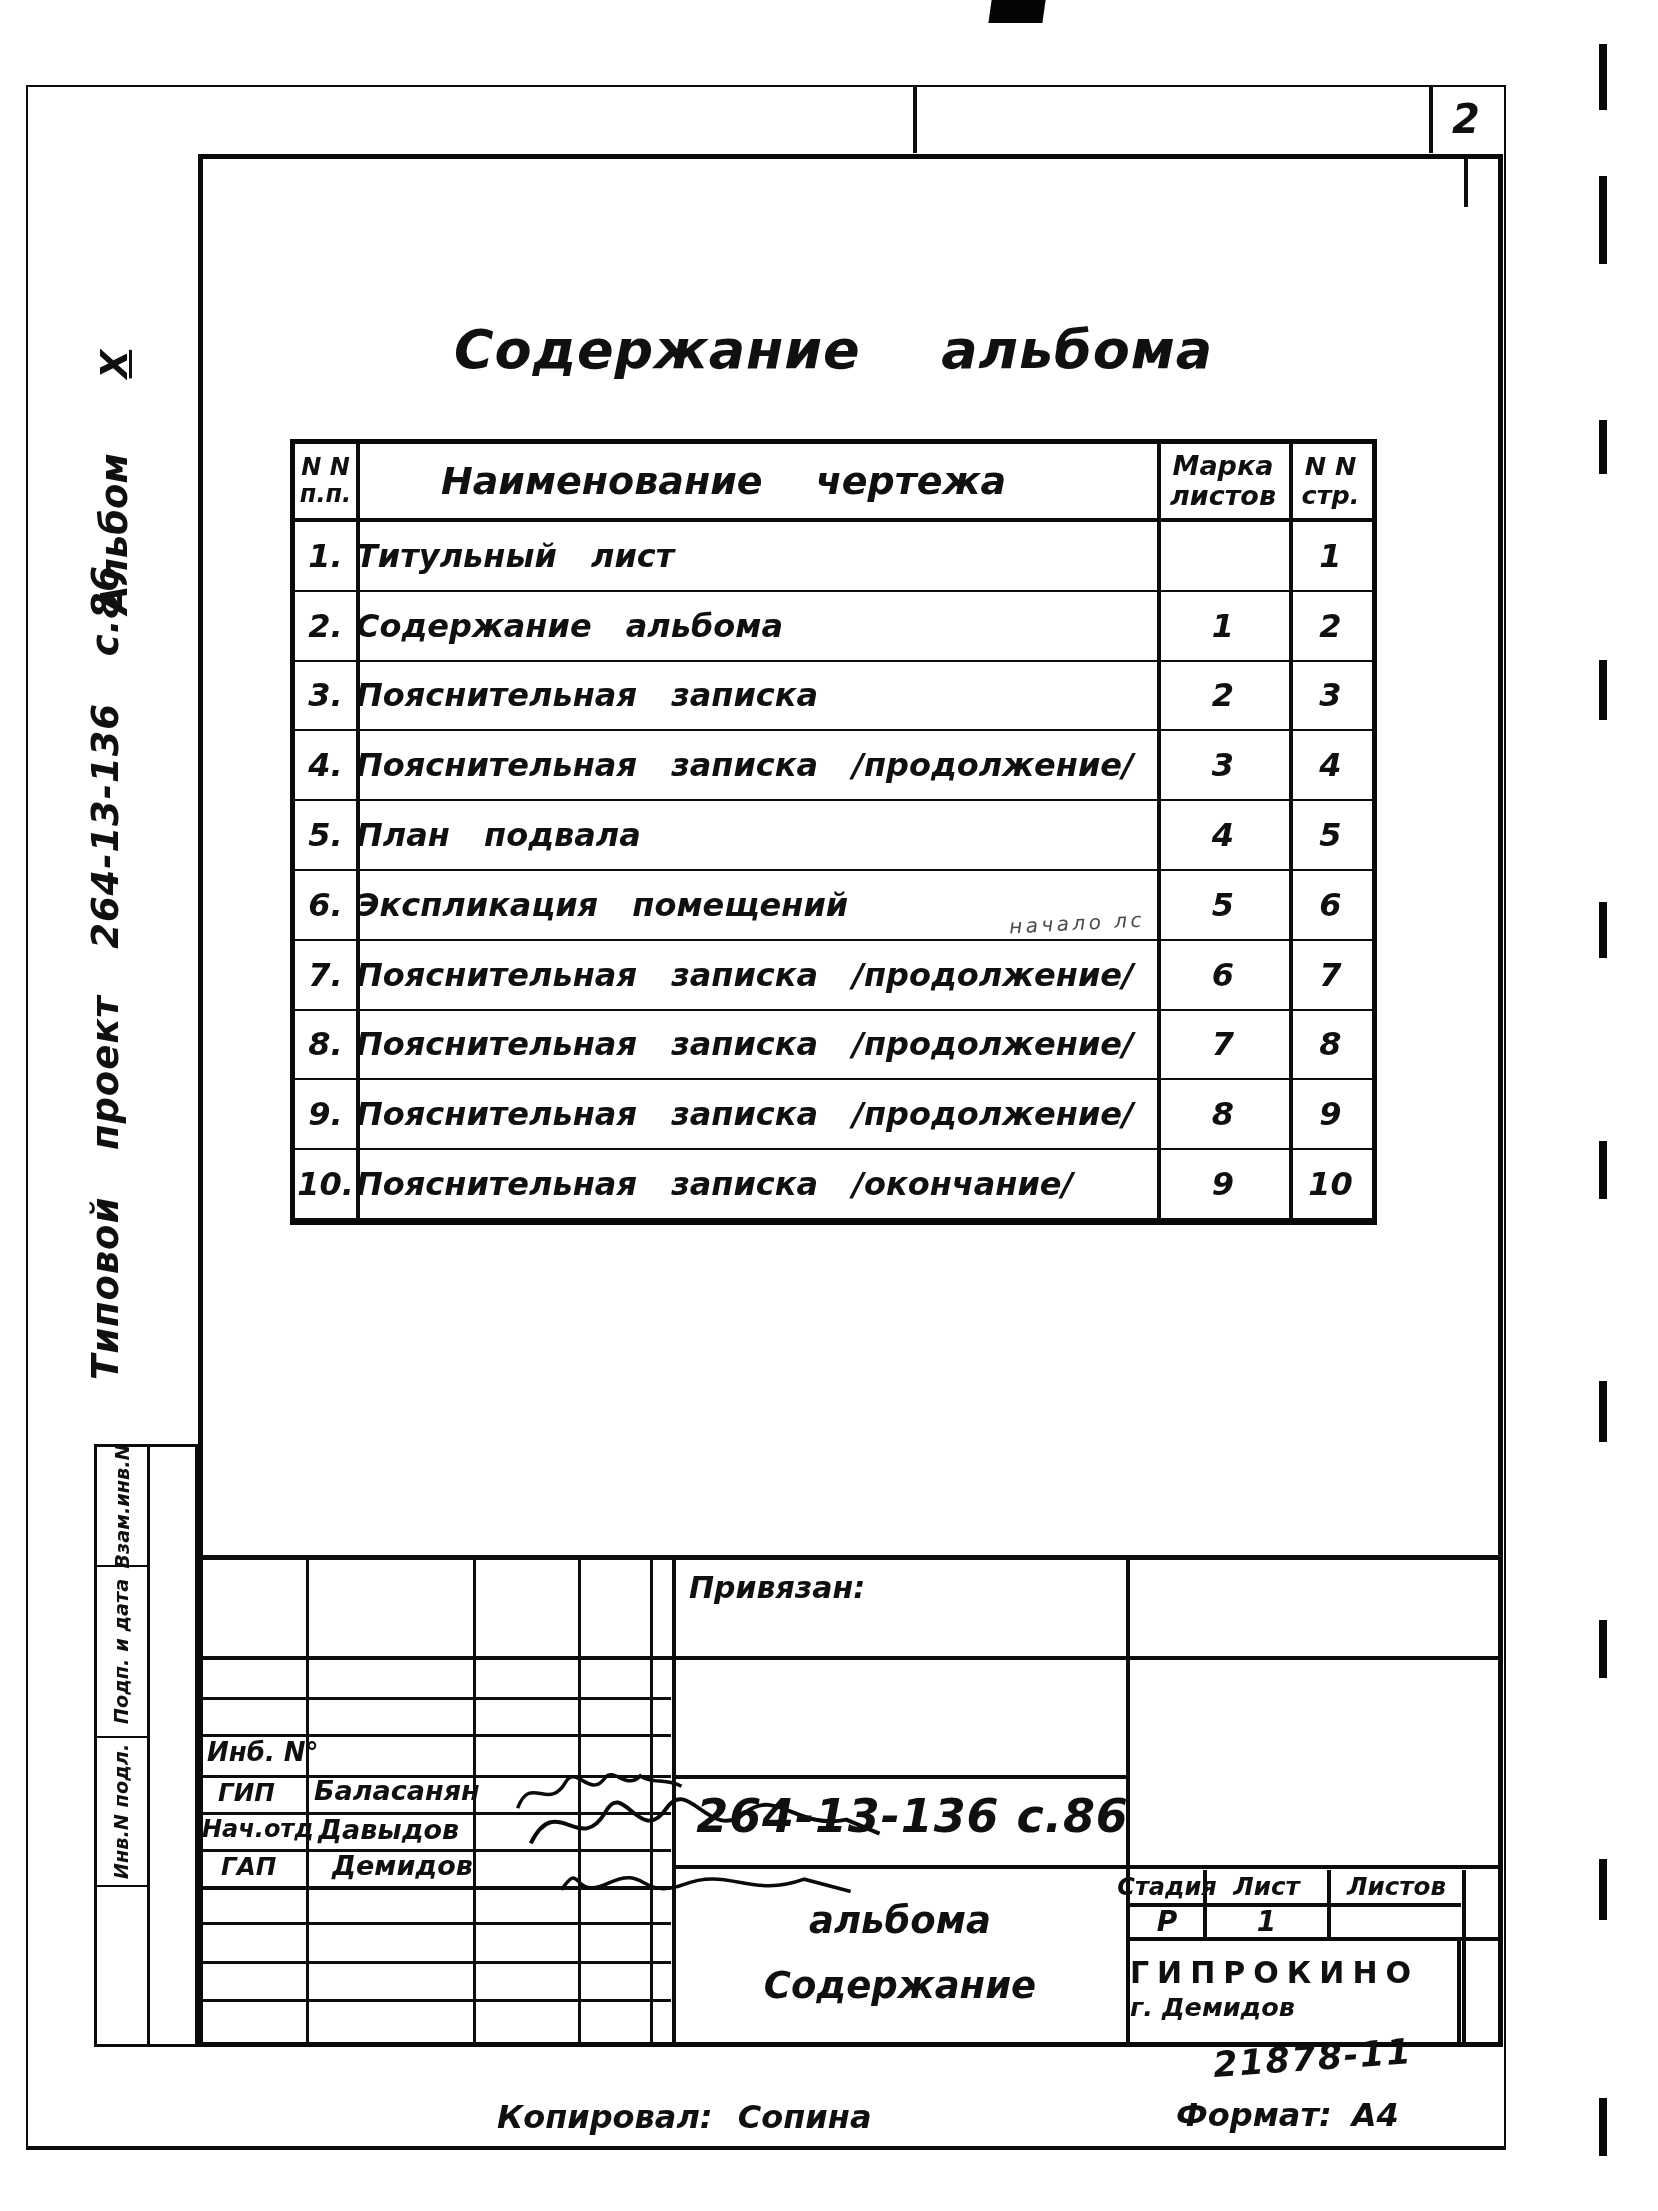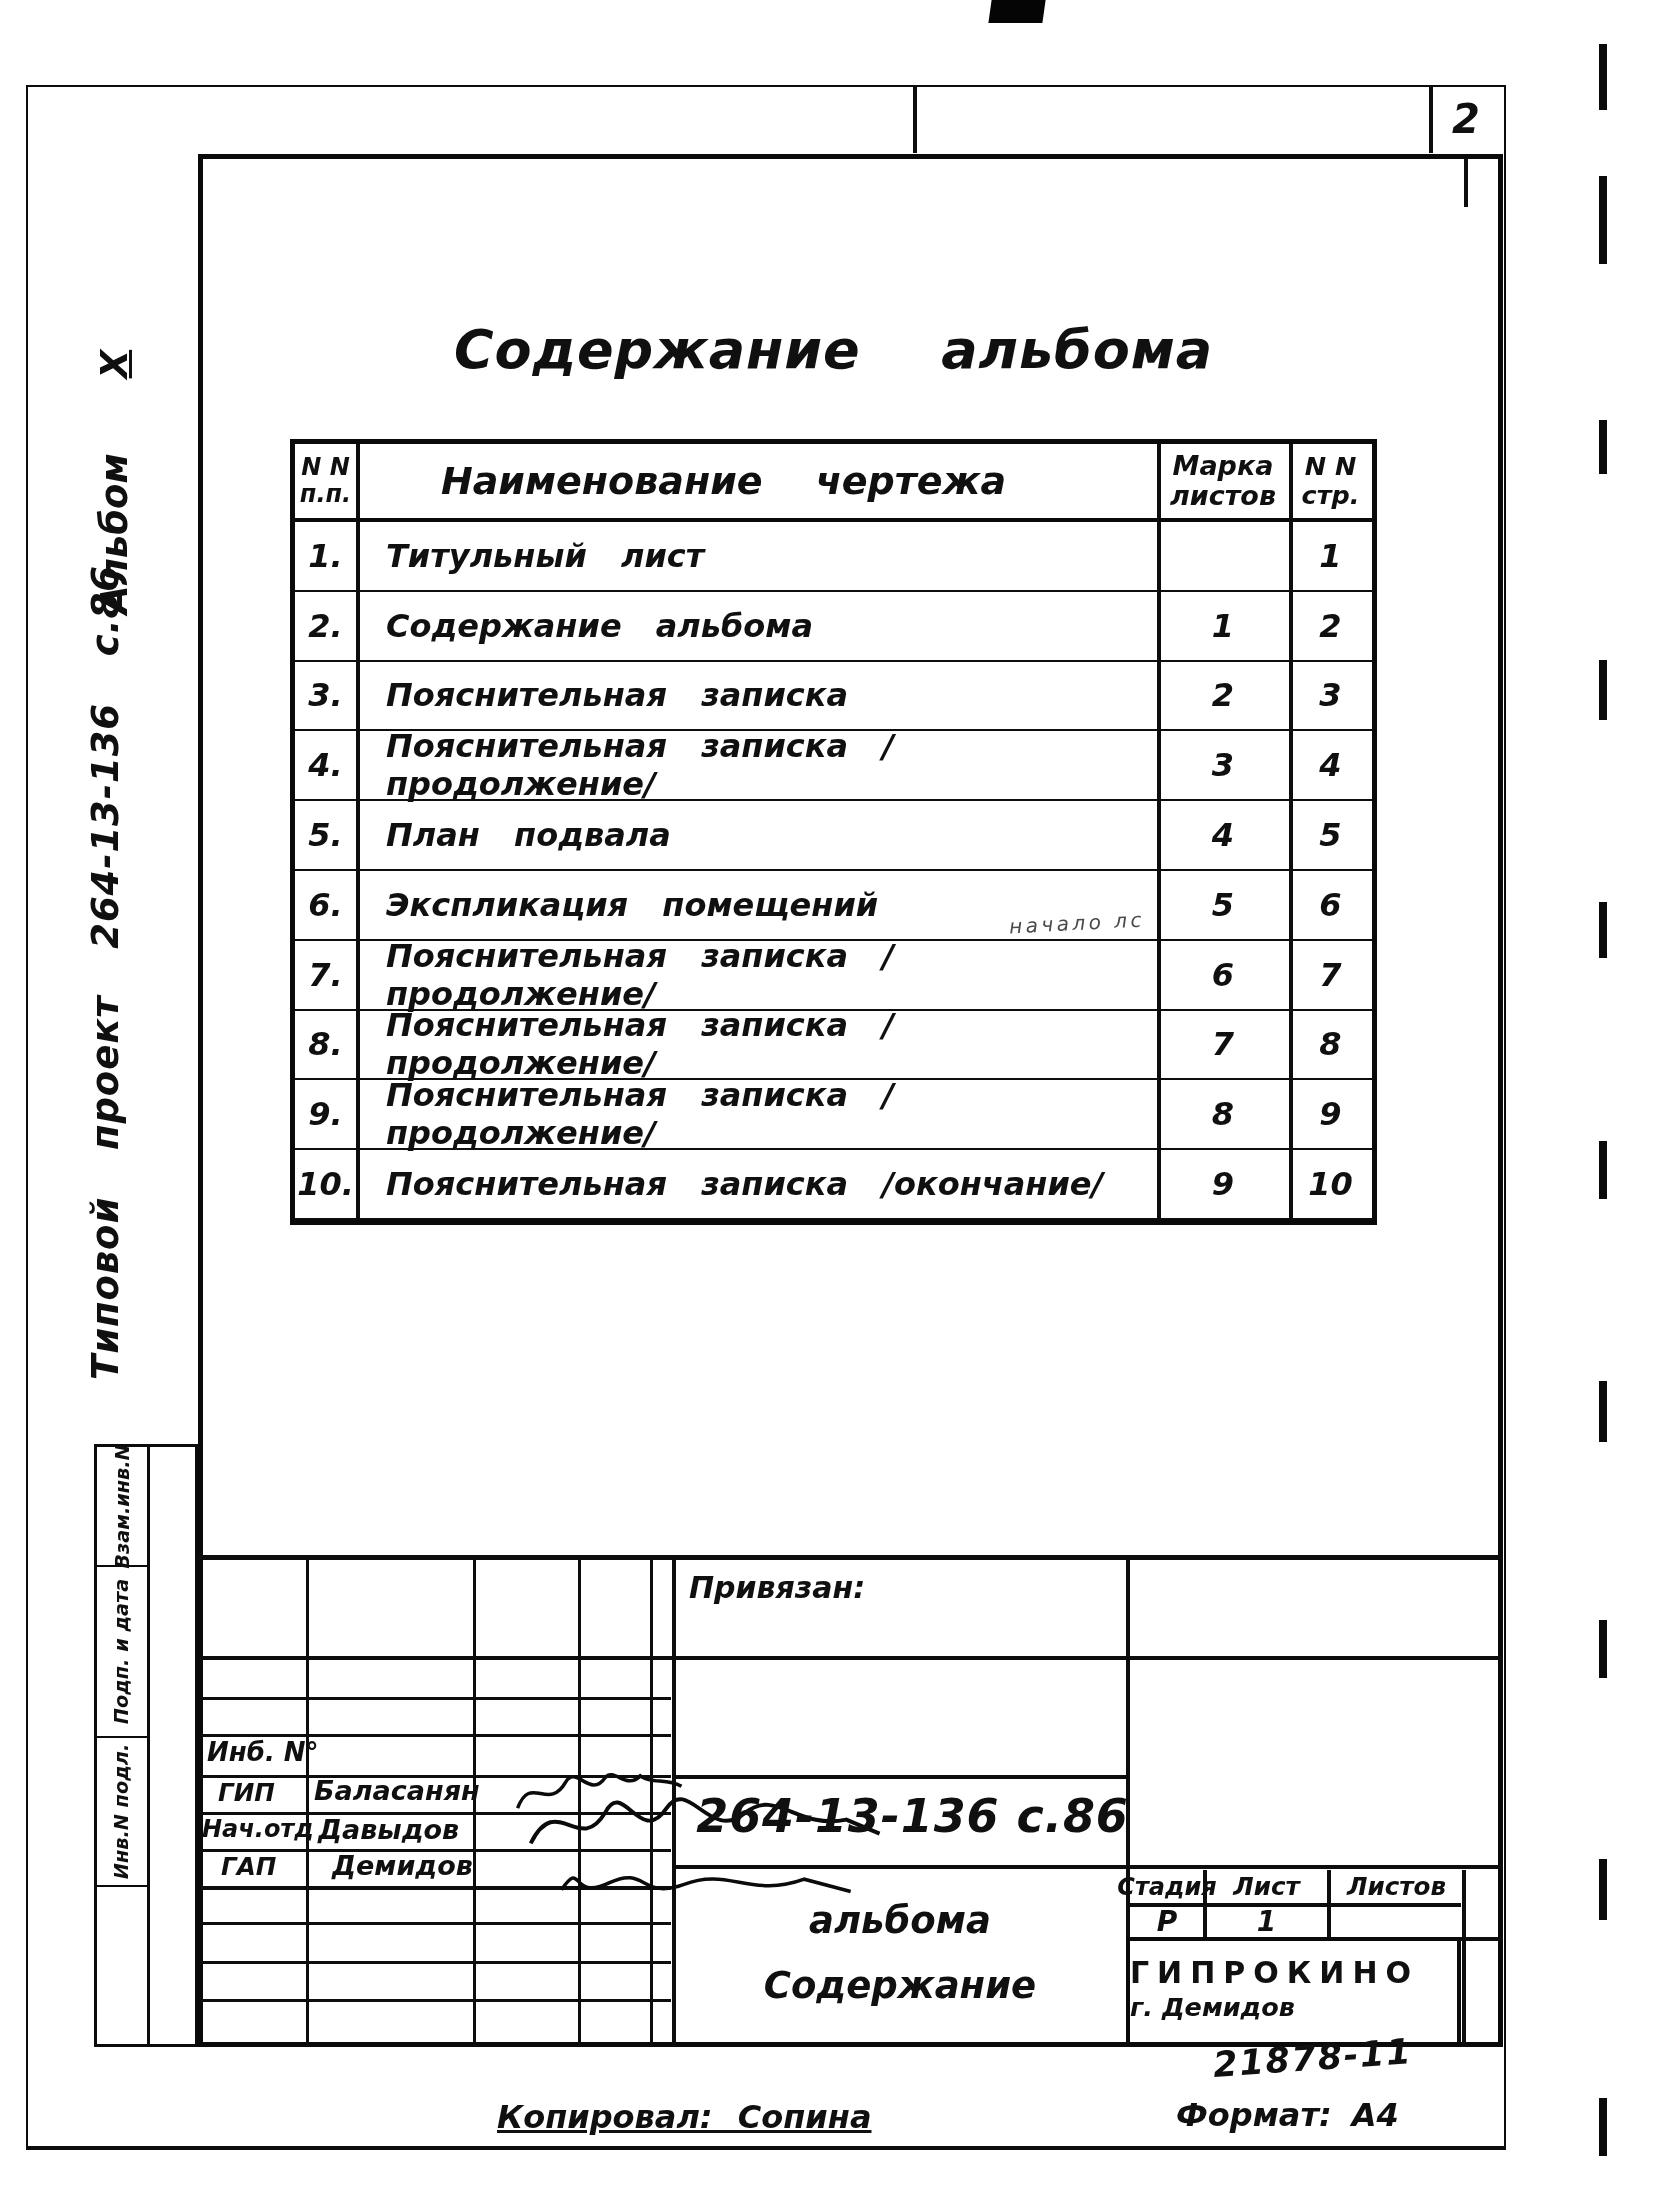--- a/index.html
+++ b/index.html
@@ -38,21 +38,21 @@
   
   .ctable{position:absolute; left:290px; top:439px; width:1087px; height:786px;
     border:5.3px solid #0a0a0a; box-sizing:border-box; display:flex; flex-direction:column;}
   .ctable .thead{height:74px; border-bottom:4.4px solid #0a0a0a; position:relative; flex:none;}
   .ctable .tbody{flex:1; display:flex; flex-direction:column; position:relative;}
   .trow{flex:1; position:relative; border-bottom:2.6px solid #0e0e0e;}
   .trow:last-child{border-bottom:none;}
   .colline{position:absolute; top:0; bottom:0; background:#0d0d0d; width:3.5px;}
   .cell{position:absolute; top:0; bottom:0; display:flex; align-items:center; font-style:italic;}
   .c-num{left:0; width:61px; justify-content:center; font-size:32px; font-weight:bold;}
-  .c-name{left:61px; width:801px; padding-left:30px; font-size:32px; word-spacing:23px; font-weight:bold; box-sizing:border-box;}
+  .c-name{left:61px; width:801px; font-size:32px; word-spacing:23px; font-weight:bold; box-sizing:border-box;}
   .c-marka{left:862px; width:132px; justify-content:center; font-size:32px; font-weight:bold;}
   .c-page{left:994px; width:83px; justify-content:center; font-size:32px; font-weight:bold;}
   .hstack{position:absolute; top:0; bottom:0; display:flex; flex-direction:column; align-items:center; justify-content:center; line-height:1.12; font-style:italic; font-weight:bold;}
   .th-num{left:0; width:61px; font-size:24px;}
   .th-name{left:61px; width:735px; font-size:38px; word-spacing:40px;}
   .th-marka{left:862px; width:132px; font-size:27px;}
   .th-page{left:994px; width:83px; font-size:25.5px;}
   .pencil-note{position:absolute; left:1009px; top:911px; font-size:20px; color:#4a4a4a;
     font-style:italic; transform:rotate(-3deg); letter-spacing:3.5px;}
 
@@ -67,21 +67,21 @@
   
   .tb-text{position:absolute; font-style:italic; font-weight:bold;}
   .doc-code{left:693px; top:1789px; width:439px; text-align:center; font-size:46px; letter-spacing:0.9px;}
   .doc-title{left:676px; top:1889px; width:448px; text-align:center; font-size:37px; line-height:1.75;}
   .org-box{position:absolute; left:1126px; top:1937px; width:335px; height:110px;
     border:4.4px solid #0a0a0a; box-sizing:border-box; }
   .org-name{margin-top:14px; font-size:30px; letter-spacing:8px; font-weight:bold;}
   .org-city{font-size:25.5px; font-style:italic; font-weight:bold; margin-top:1.8px;}
   .stamp-cell{position:absolute; display:flex; align-items:center; justify-content:center; font-style:italic; font-weight:bold;}
   .order-num{left:1213px; top:2038px; font-size:35px; transform:rotate(-4deg); letter-spacing:1.8px;}
-  .footer-copy{left:497px; top:2098px; font-size:32px; word-spacing:14px;text-decoration:underline;}
+  .footer-copy{left:497px; top:2098px; font-size:32px; word-spacing:14px;}
   .footer-format{left:1176px; top:2096px; font-size:32px; word-spacing:8.8px;}
   .sig{position:absolute; left:478px; top:1760px; width:421px; height:149px;}
 </style>
 </head>
 <body>
 
 <div class="sheet">
 
   <div class="blob"></div>
   <div class="dash" style="top:44px;height:66px;"></div>

